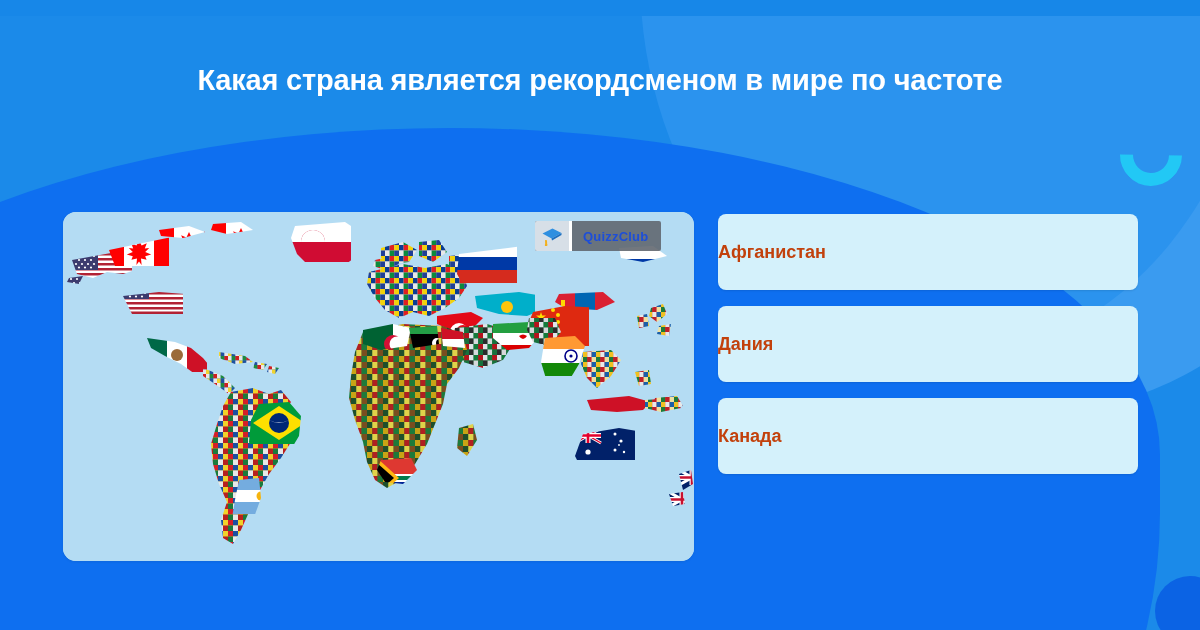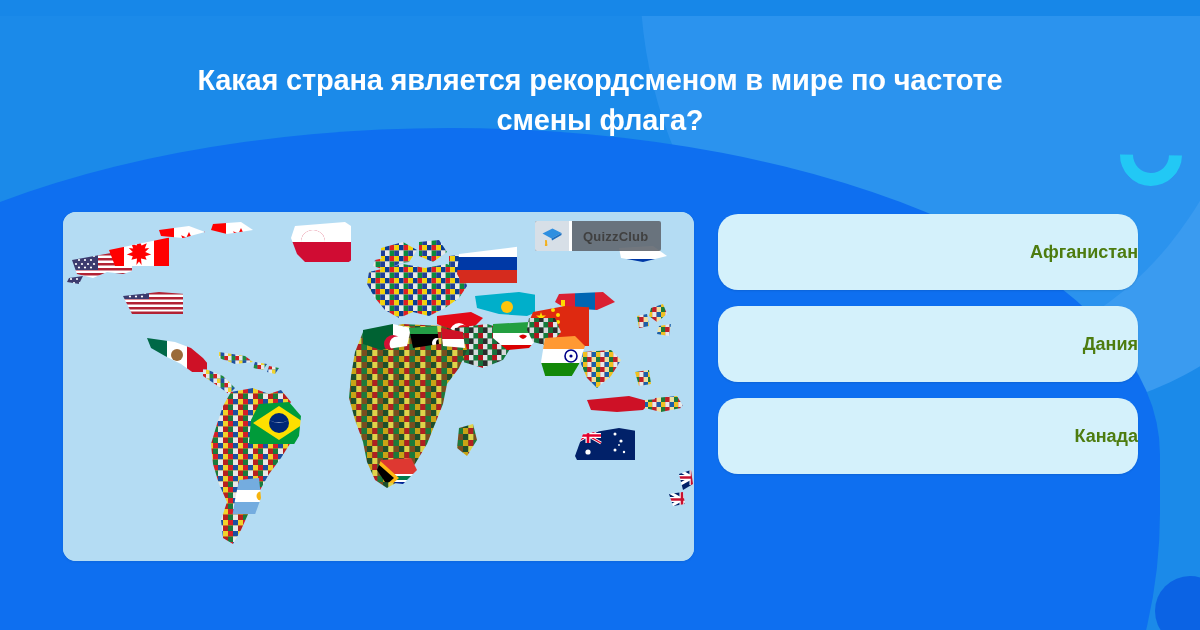--- a/index.html
+++ b/index.html
@@ -127,49 +127,49 @@
     display: flex;
     align-items: center;
     justify-content: center;
     background: rgba(225,232,240,0.92);
   }
   .logo-sep { width: 3px; background: #ffffff; }
   .logo-text {
     display: flex;
     align-items: center;
     padding: 0 13px 0 11px;
-    color: #404040;
+    color: #1d4ed8;
     font-size: 13px;
     font-weight: bold;
     letter-spacing: 0.2px;
   }
 
   
   .answers {
     position: absolute;
     left: 718px;
     top: 198px;
     width: 420px;
   }
 
   .answer-btn {
     position: relative;
     width: 420px;
     height: 76px;
     margin-bottom: 16px;
     border: none;
-    border-radius: 20px;
+    border-radius: 8px;
     background: #d4f1fb;
-    color: #4d7c0f;
+    color: #c2410c;
     font-family: "Liberation Sans", sans-serif;
     font-size: 18px;
     font-weight: bold;
     display: flex;
     align-items: center;
-    justify-content: flex-end;
+    justify-content: flex-start;
     cursor: pointer;
     text-align: center;
     box-shadow: 0 1px 2px rgba(0,0,0,0.10);
   }
   .answer-btn:last-child { margin-bottom: 0; }
 </style>
 </head>
 <body>
 
 <div id="stage">
@@ -177,21 +177,20 @@
   <div class="bg-layer">
     <div class="blob-topright"></div>
     <div class="blob-topright-2"></div>
     <div class="blob-bottom"></div>
     <div class="crescent"></div>
     <div class="crescent-b"></div>
   </div>
 
   <h1 class="title">
     <span>Какая страна является рекордсменом в мире по частоте</span><br>
-    <span>смены флага?</span>
   </h1>
 
   <div class="map-card">
 
     <svg class="map-svg" viewBox="0 0 631 349" preserveAspectRatio="none" xmlns="http://www.w3.org/2000/svg">
       <defs>
 
         <pattern id="f-us" patternUnits="objectBoundingBox" width="1" height="1">
           <rect width="60" height="32" fill="#ffffff"></rect>
           <g fill="#b22234">

